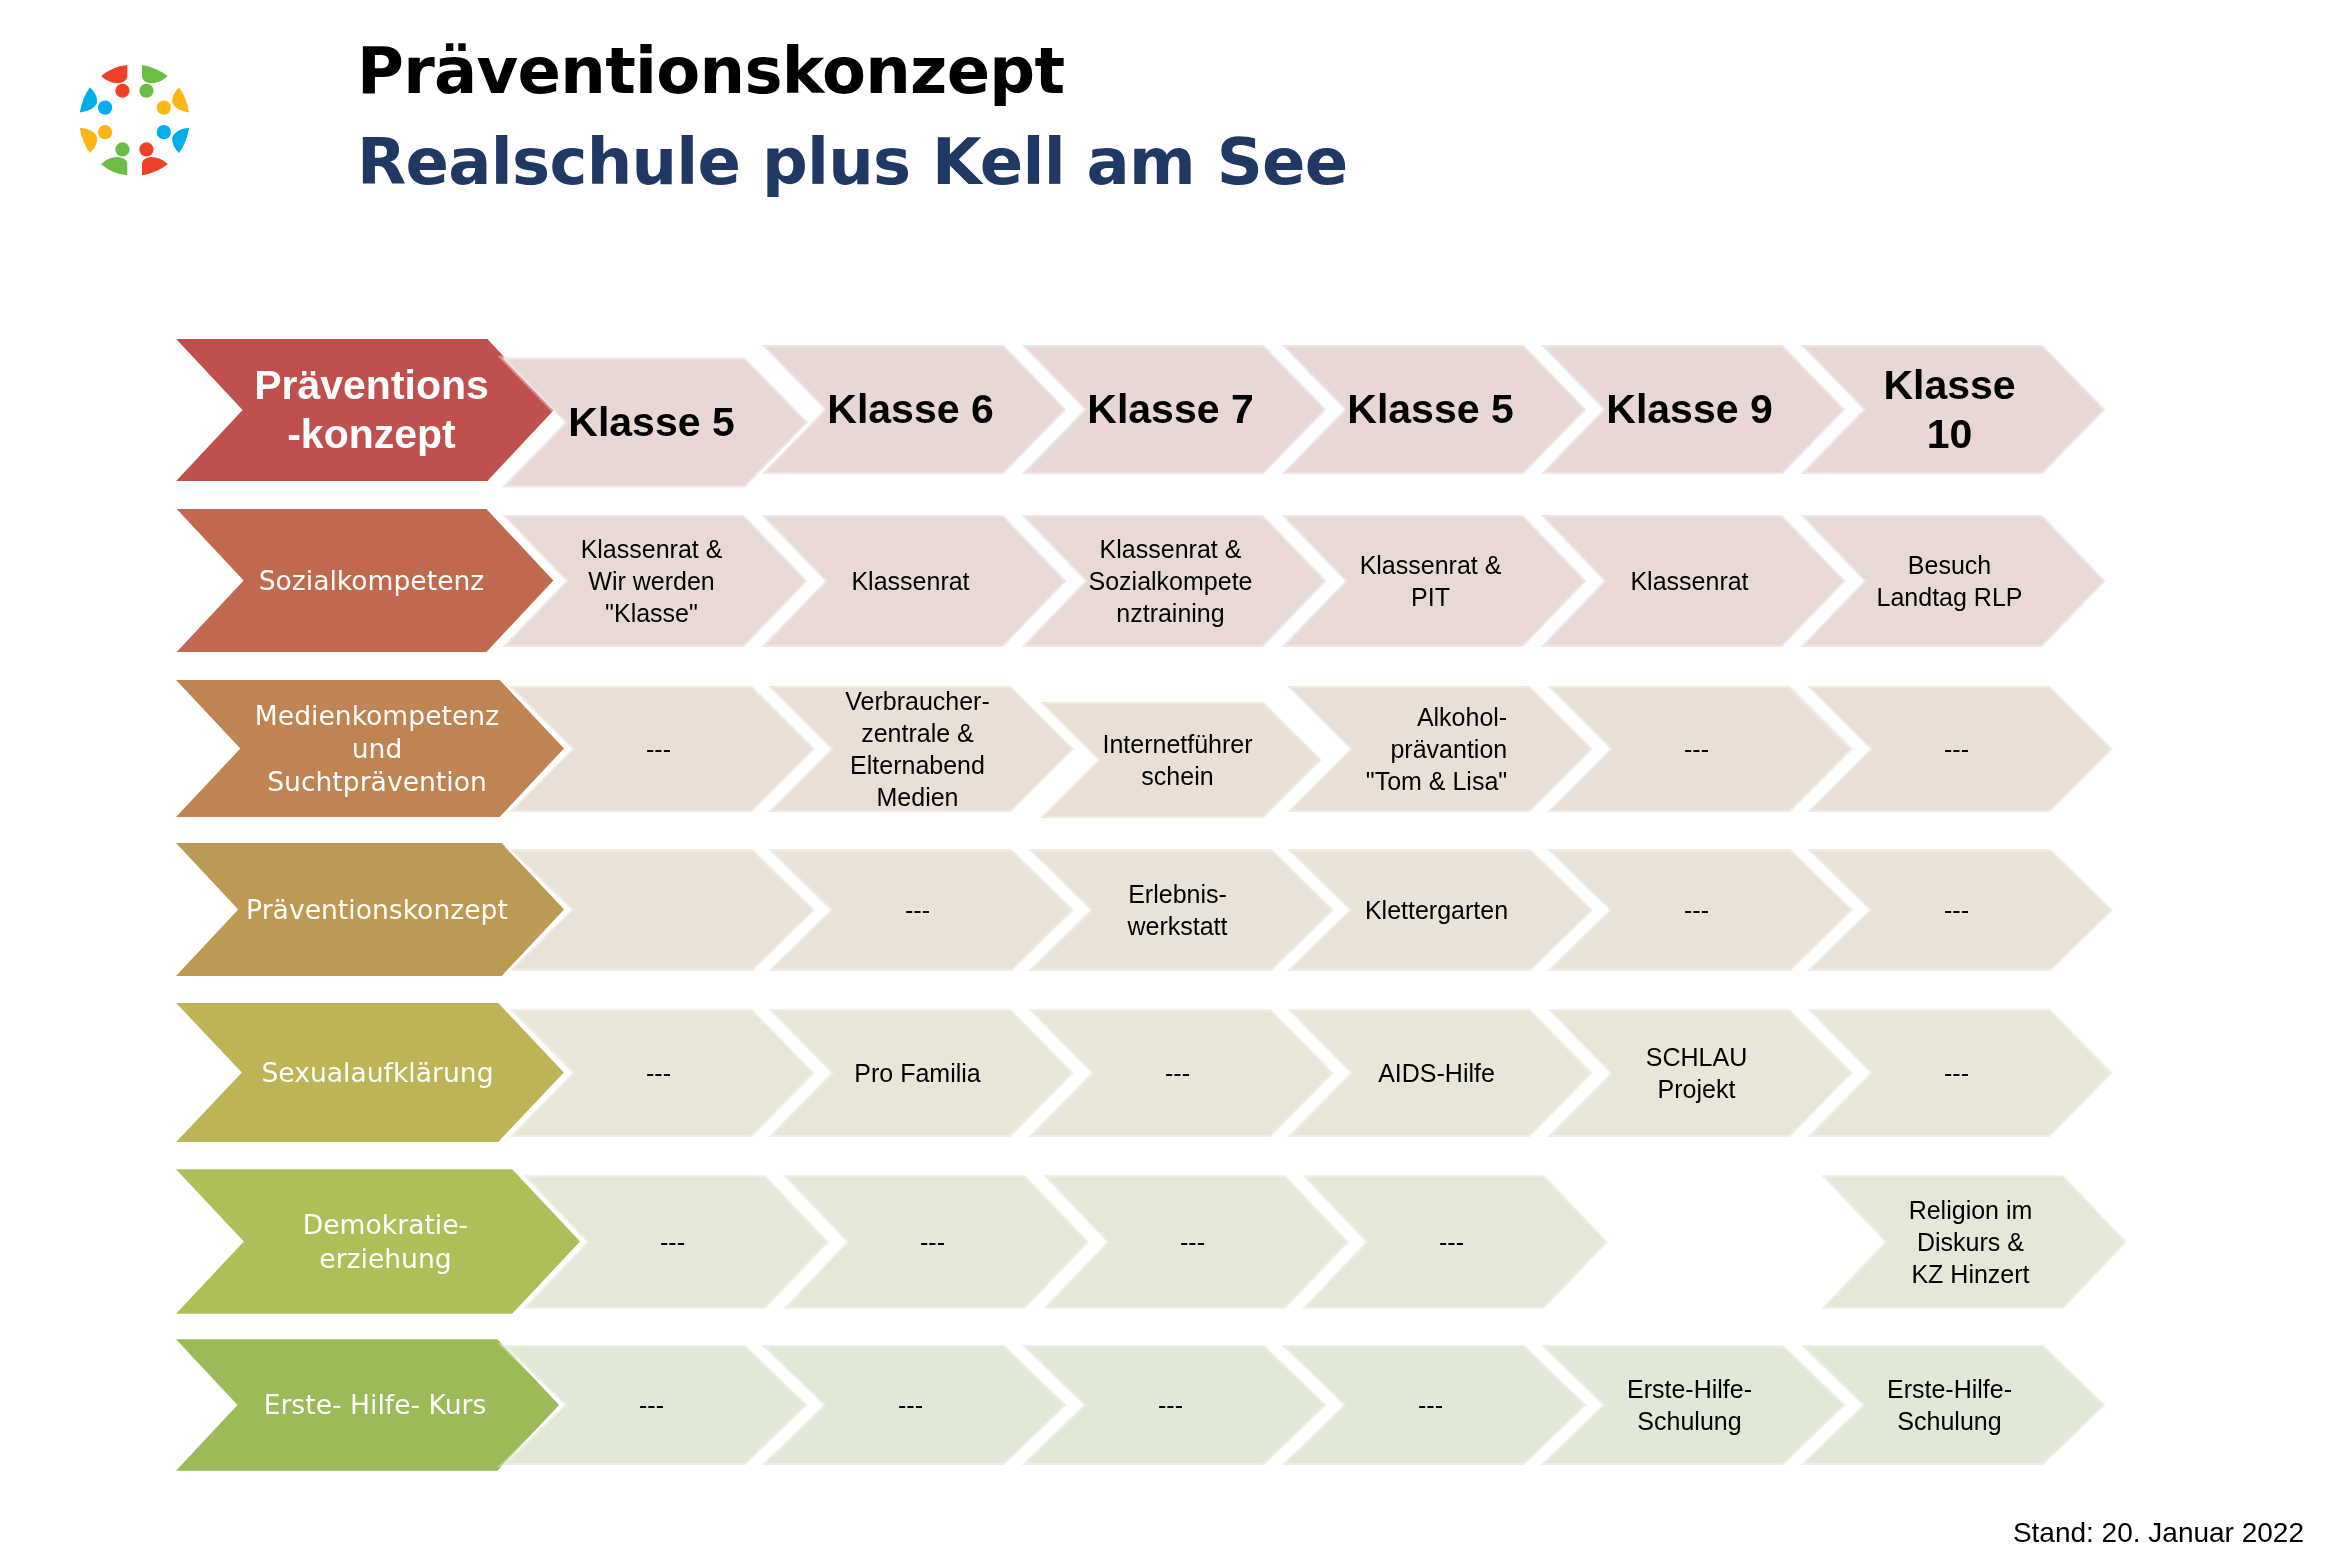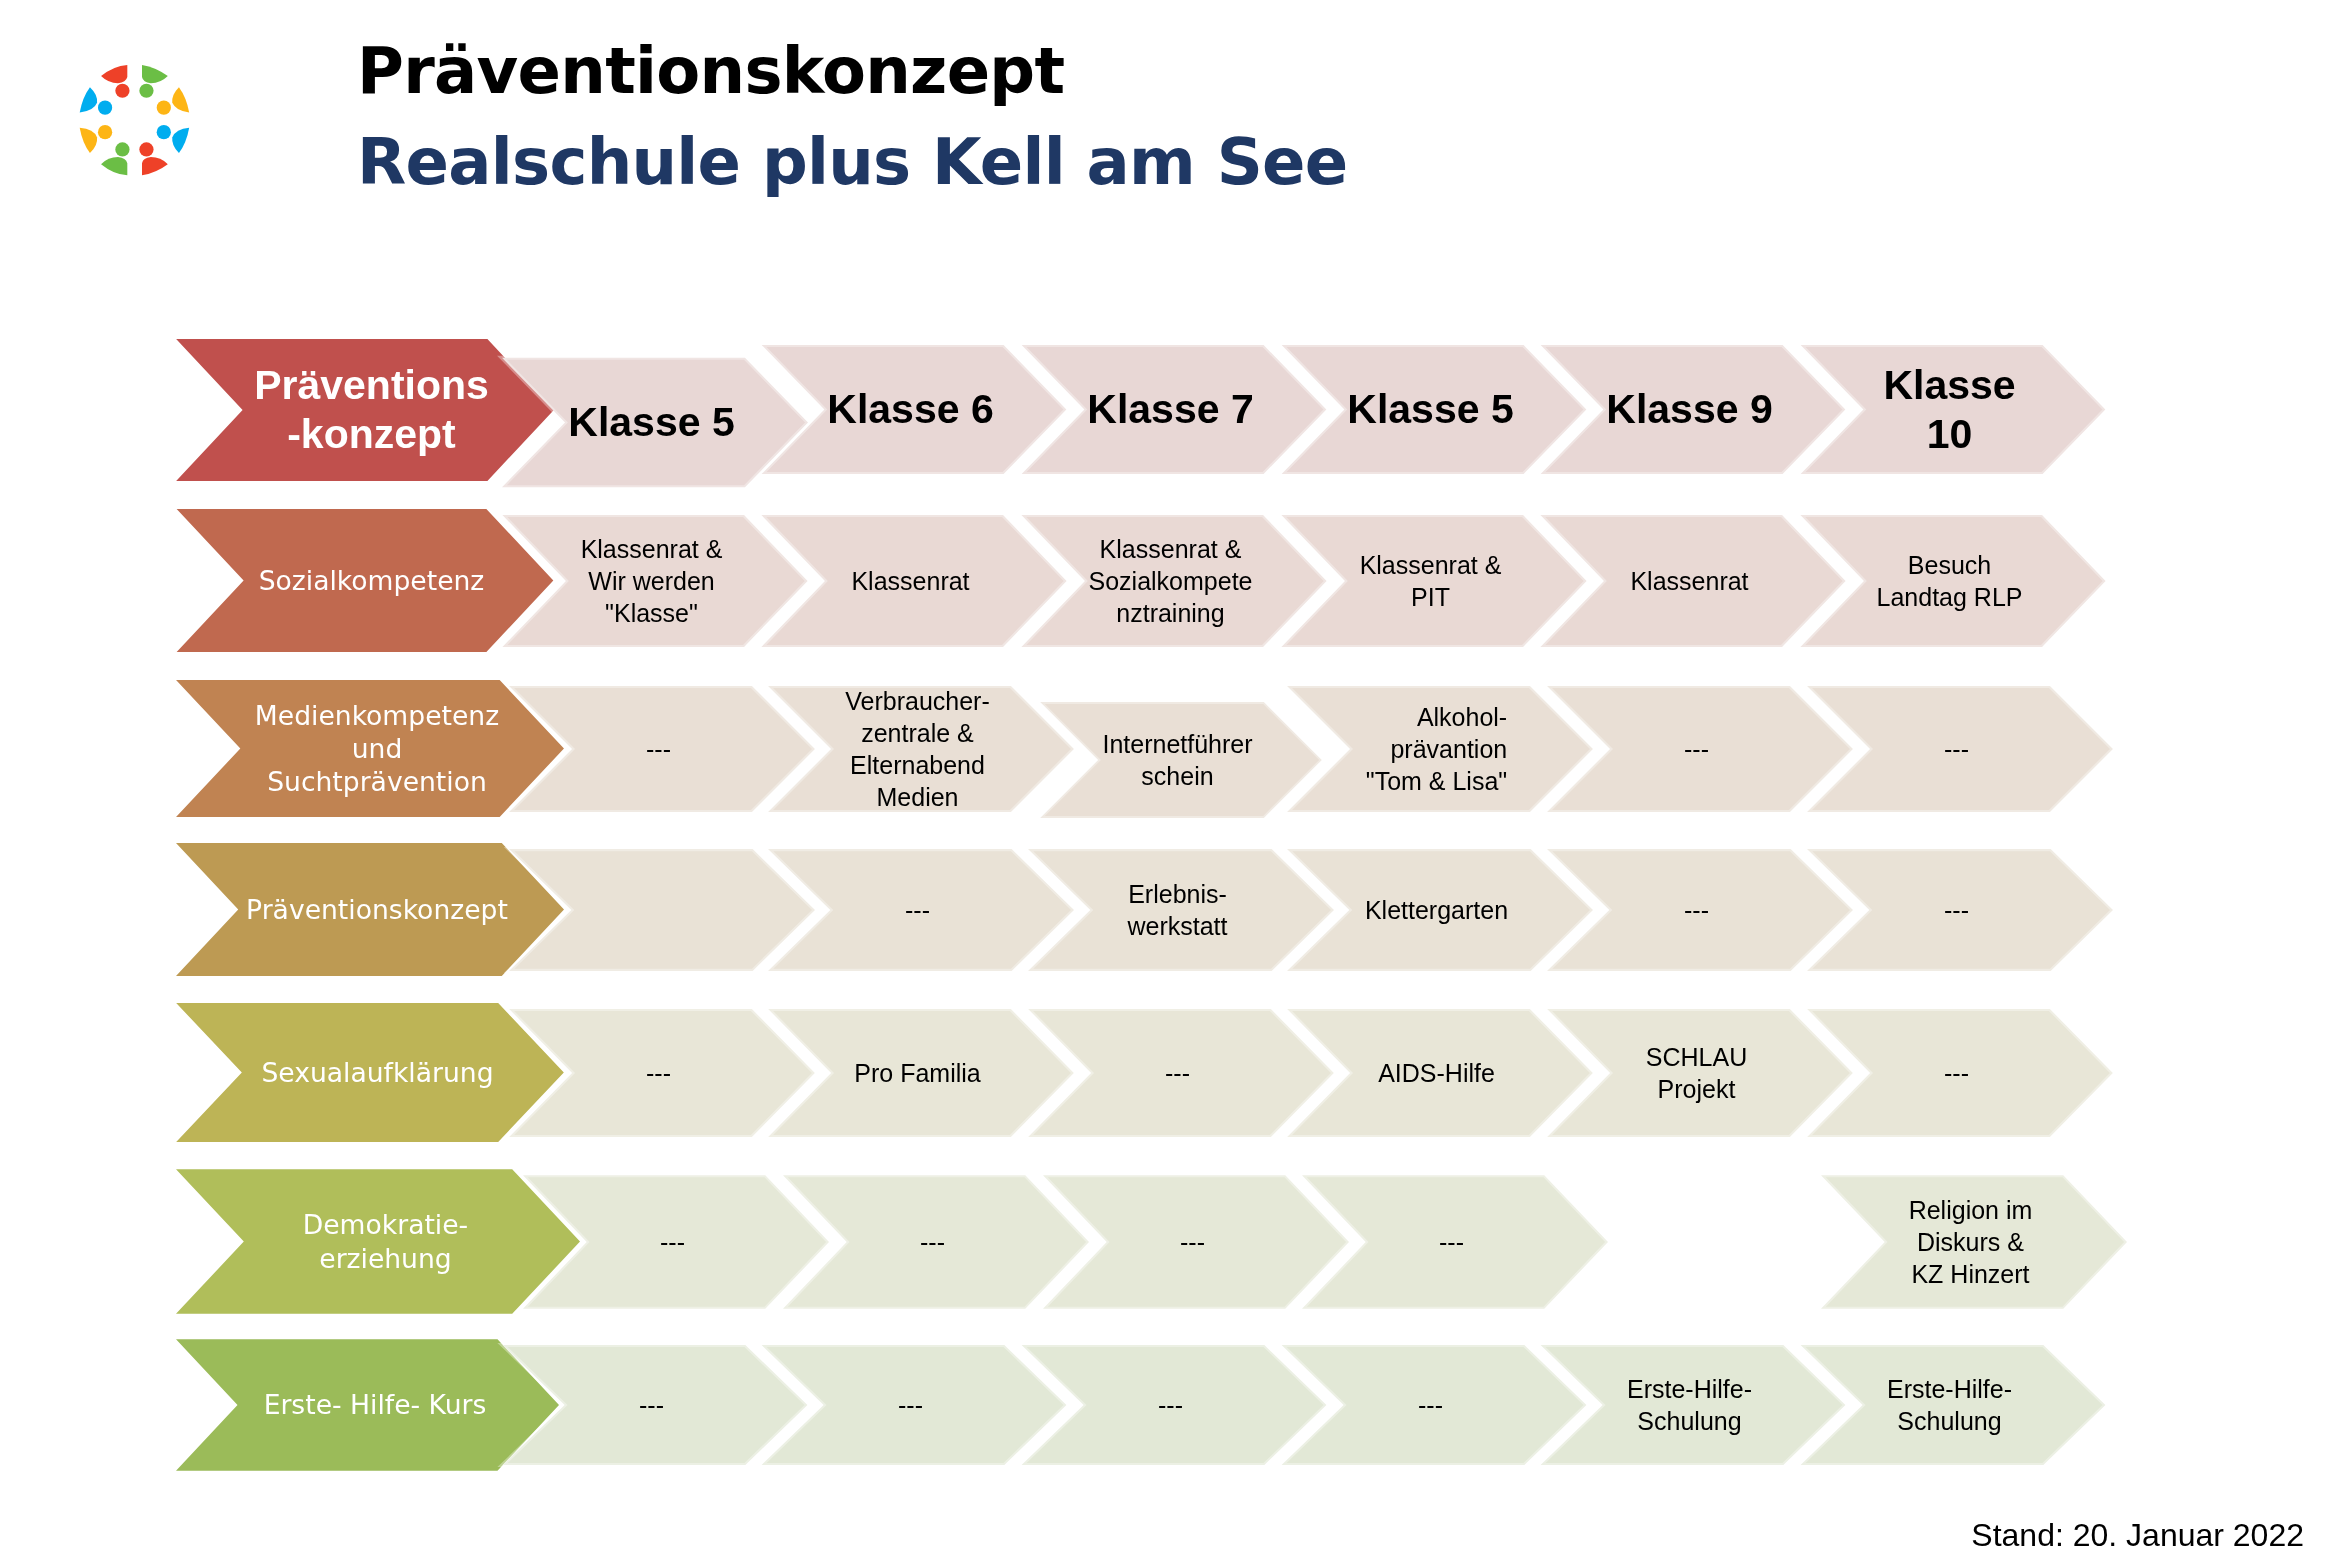--- a/index.html
+++ b/index.html
@@ -8,21 +8,21 @@
   .title { position: absolute; left: 357px; top: 34px; font-size: 64px; font-weight: bold; color: #000000; letter-spacing: -0.7px; font-family: "DejaVu Sans", sans-serif; }
   .subtitle { position: absolute; left: 357px; top: 125px; font-size: 64px; font-weight: bold; color: #1F3864; letter-spacing: -0.7px; font-family: "DejaVu Sans", sans-serif; }
   .row { position: absolute; left: 0; width: 2342px; }
   .chev { position: absolute; top: 0; }
   .chev svg { position: absolute; left: 0; top: 0; width: 100%; height: 100%; overflow: visible; }
   .chev .txt { position: absolute; top: 0; height: 100%; display: flex; align-items: center; justify-content: center; text-align: center; white-space: pre-line; }
   .label .txt { color: #ffffff; font-size: 26.6px; line-height: 1.25; font-family: "DejaVu Sans", sans-serif; }
   .header-row .label .txt { font-size: 41px; font-weight: bold; line-height: 1.2; font-family: "Liberation Sans", sans-serif; }
   .cell .txt { color: #000000; font-size: 25px; line-height: 1.28; font-family: "Liberation Sans", sans-serif; }
   .header-row .cell .txt { font-size: 41px; font-weight: bold; line-height: 1.2; }
-  .footer { position: absolute; right: 38px; top: 1517px; font-size: 32px; color: #000000; font-family: "Liberation Sans", sans-serif; }
+  .footer { position: absolute; right: 38px; top: 1517px; font-size: 28px; color: #000000; font-family: "Liberation Sans", sans-serif; }
 </style>
 </head>
 <body>
 
 <div class="logo">
   <svg viewBox="0 0 400 320" width="178" height="178" preserveAspectRatio="xMidYMid meet">
     <g transform="translate(-5,0)">
 
       <path d="M122 68 Q150 45 181 43 L181 70 Q178 82 160 84 Q138 84 122 68 Z" fill="#EE4128"></path>
       <circle cx="170" cy="101" r="16" fill="#EE4128"></circle>

